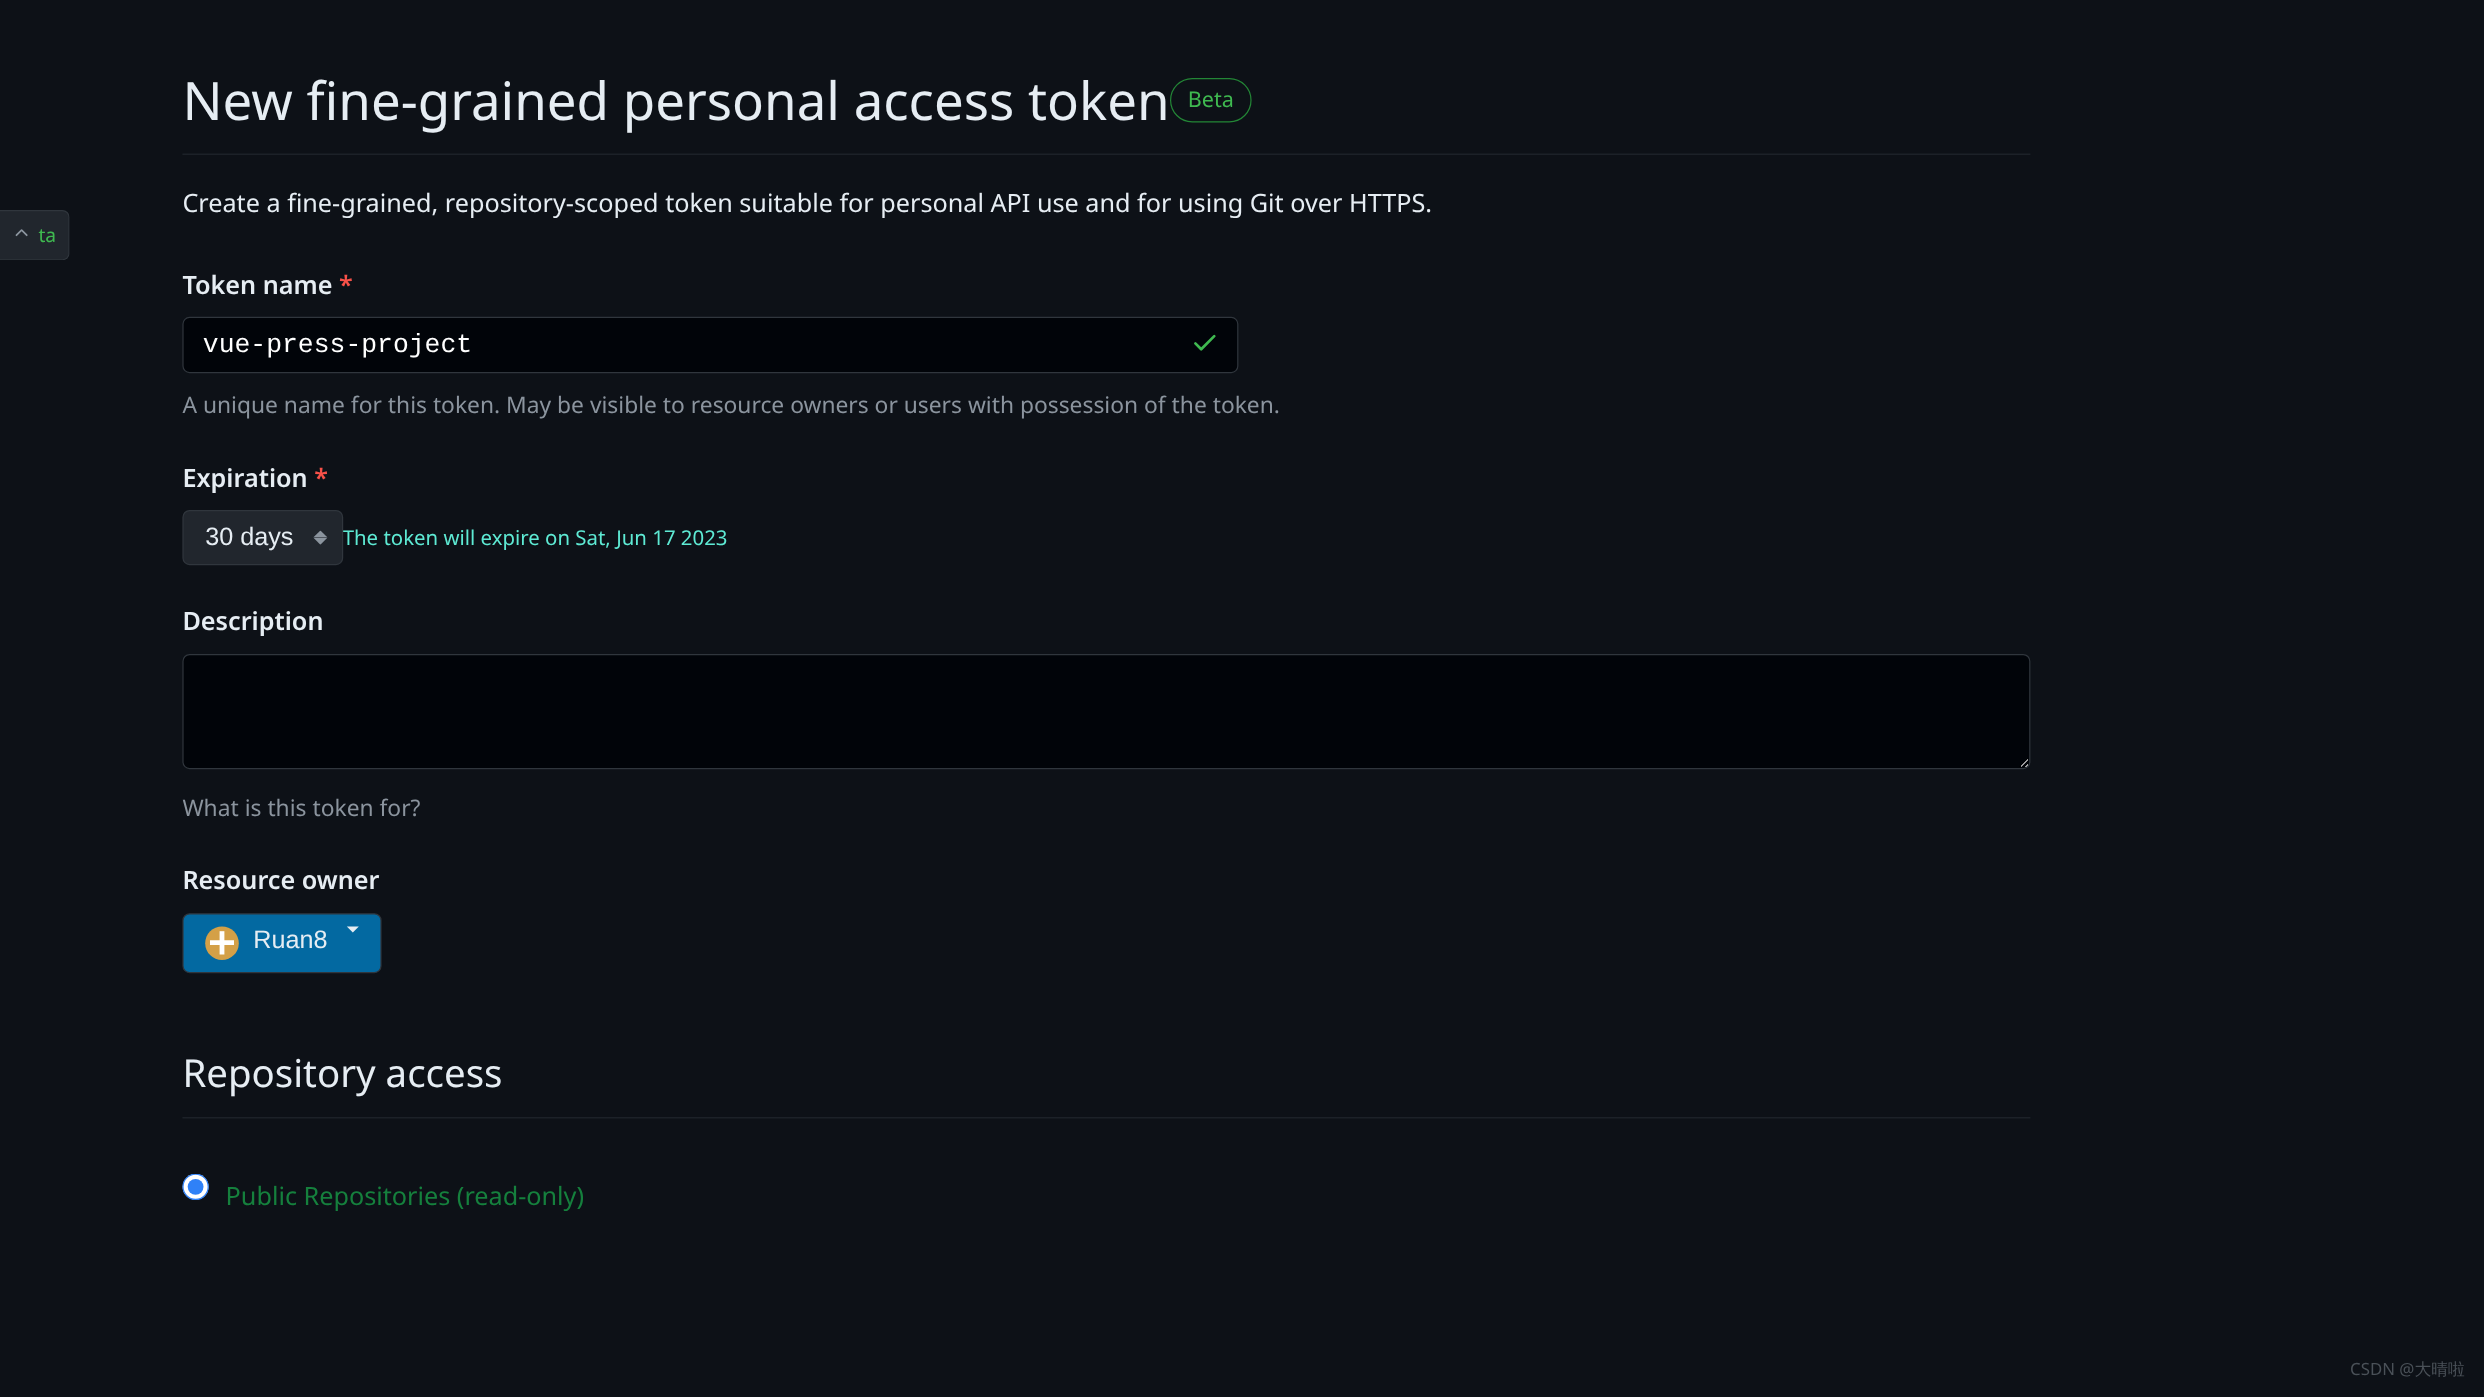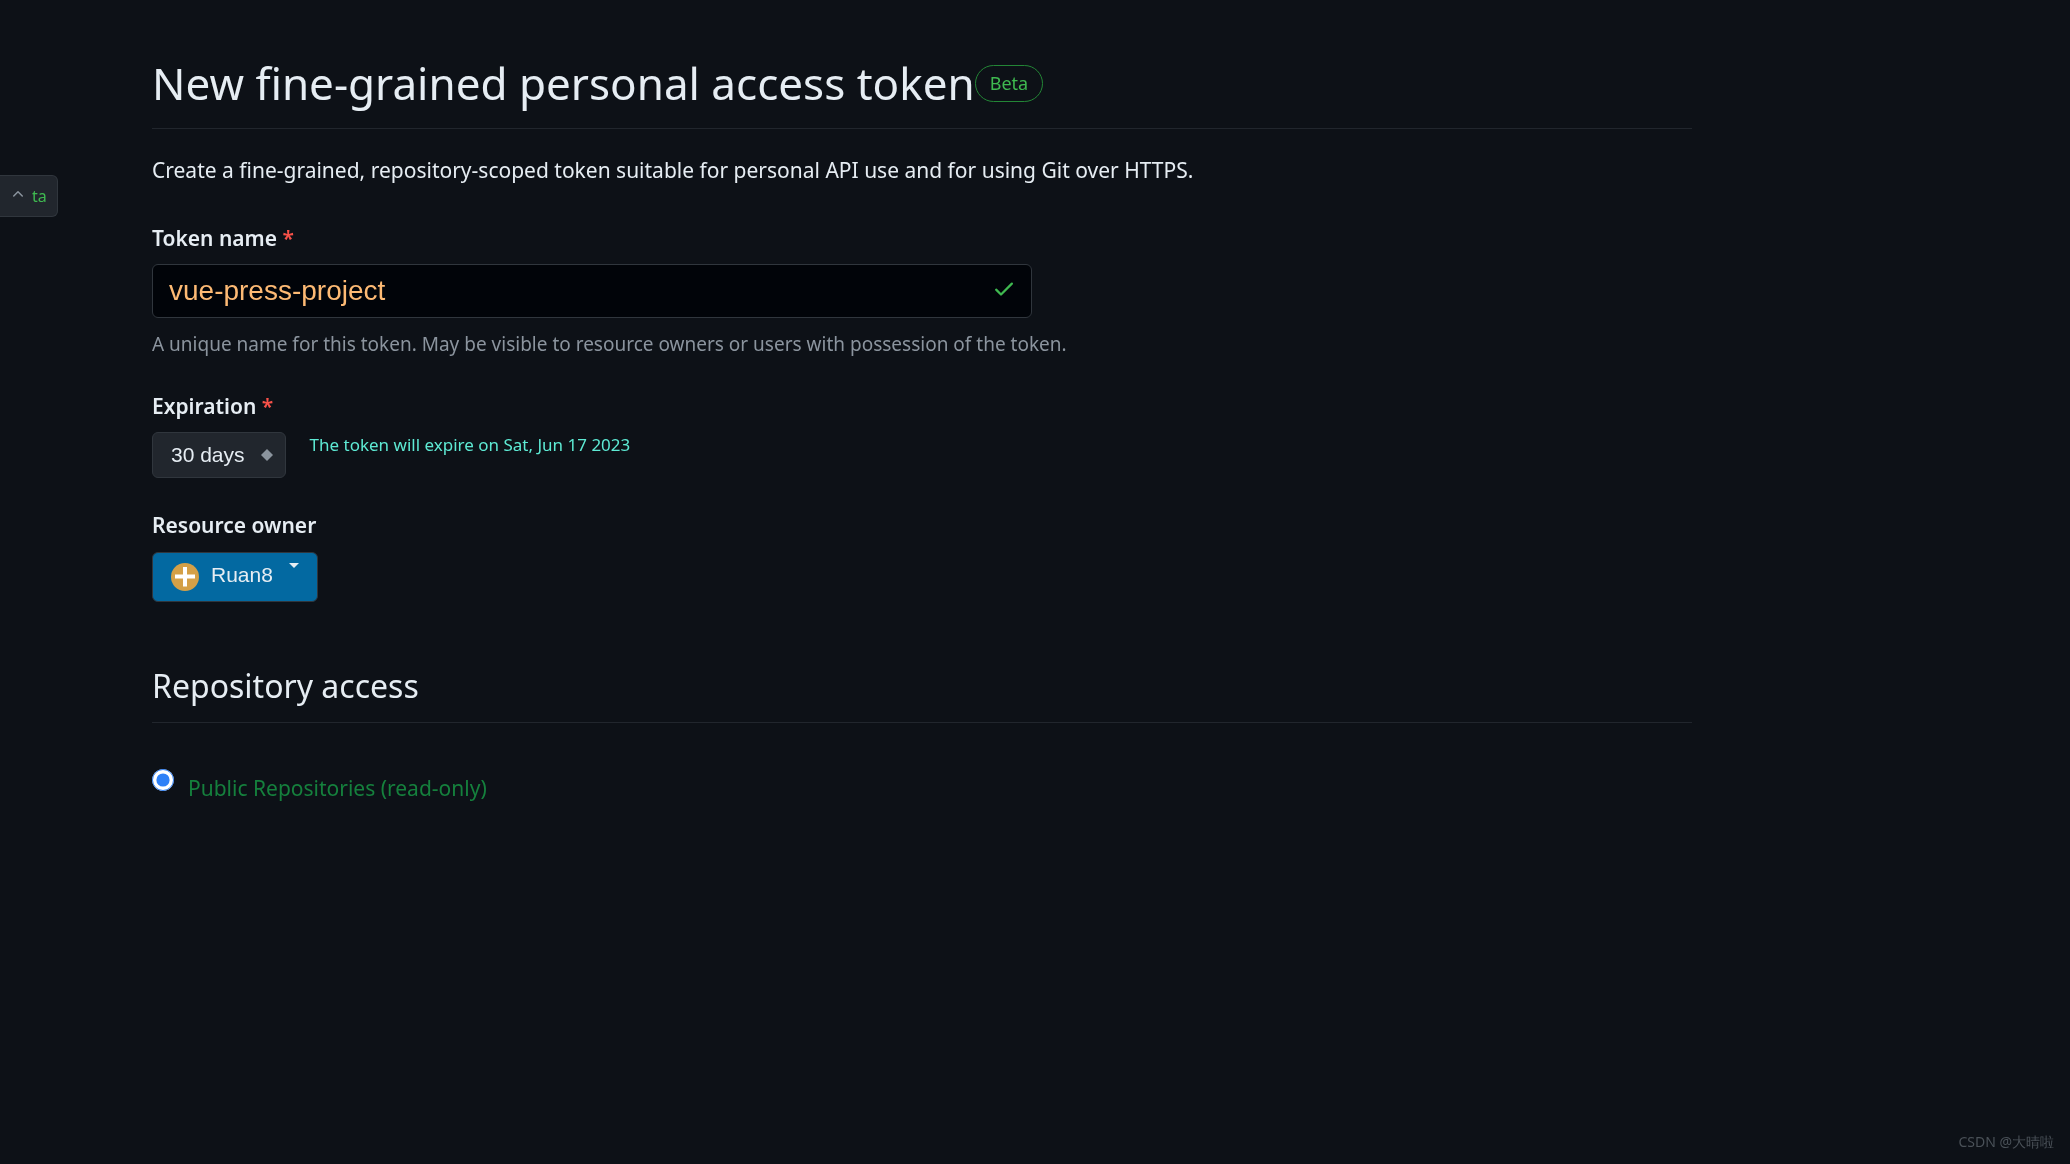--- a/index.html
+++ b/index.html
@@ -78,23 +78,24 @@
     }
     .required {
       color: #f85149;
     }
     .text-input {
       width: 880px;
       background-color: #010409;
       border: 1px solid #30363d;
       border-radius: 6px;
       padding: 10px 50px 10px 16px;
-      font-size: 28px;
-      color: #fdba74;
+      font-size: 22px;
+      color: #ffffff;
       outline: none;
+      font-family: Liberation Mono, monospace;
     }
     .input-wrapper {
       position: relative;
       display: inline-block;
     }
     .check-icon {
       position: absolute;
       right: 16px;
       top: 50%;
       transform: translateY(-50%);
@@ -121,22 +122,21 @@
       position: absolute;
       right: 12px;
       top: 50%;
       transform: translateY(-50%);
       display: flex;
       flex-direction: column;
       color: #8b949e;
     }
     .expiration-row {
       display: flex;
-      align-items: flex-start;
-      gap: 24px;
+      align-items: center;
     }
     .expiration-info {
       font-size: 17px;
       color: #5eead4;
     }
     .textarea-input {
       width: 100%;
       min-height: 96px;
       background-color: #010409;
       border: 1px solid #30363d;
@@ -267,20 +267,25 @@
             </svg>
           <svg width="12" height="6" viewBox="0 0 12 6" fill="currentColor">
               <path d="M6 6L0 0h12z"></path>
             </svg>
         </span>
       </button>
       <span class="expiration-info">The token will expire on Sat, Jun 17 2023</span>
     </div>
   </div>
 
+  <div class="form-group">
+    <label class="form-label">Description</label>
+    <textarea class="textarea-input" style=""></textarea>
+    <p class="help-text">What is this token for?</p>
+  </div>
 
   <div class="form-group">
     <label class="form-label">Resource owner</label>
     <button class="owner-btn">
       <span class="avatar"></span>
       <span>Ruan8</span>
       <span class="caret-down"></span>
     </button>
   </div>
 

